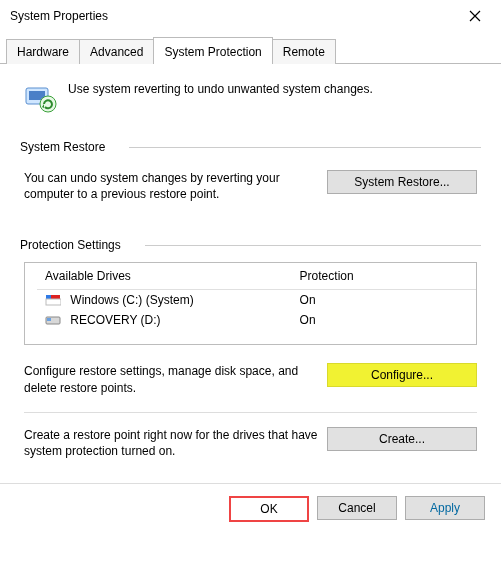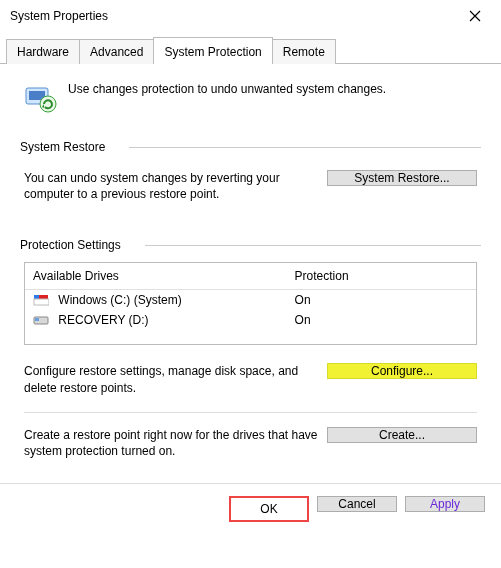--- a/index.html
+++ b/index.html
@@ -82,37 +82,38 @@
     padding: 6px 4px 8px 4px;
   }
   .row .text {
     flex: 1;
     font-size: 12px;
     line-height: 1.35;
     color: #000;
   }
   .btn {
     min-width: 150px;
-    height: 16px;
+    height: 24px;
     border: 1px solid #adadad;
     background: #e1e1e1;
     font-size: 12px;
     font-family: inherit;
     padding: 0 8px;
     cursor: default;
   }
   .btn.highlight {
     background: #f1f232;
     border-color: #d9da2c;
   }
-  .btn.disabled { color: #6d28d9; }
+  .btn.disabled { color: #0369a1; }
   .drives-table {
     border: 1px solid #bcbcbc;
     margin: 6px 4px 12px 4px;
     background: #fff;
+    padding-left: 12px;
   }
   .drives-table .thead {
     display: flex;
     border-bottom: 1px solid #e0e0e0;
   }
   .drives-table .th {
     font-size: 12px;
     padding: 6px 8px;
   }
   .col-drive { flex: 0 0 58%; }
@@ -173,21 +174,21 @@
   <div class="intro">
     <div class="icon-wrap">
       <svg width="36" height="36" viewBox="0 0 36 36">
         <rect x="4" y="8" width="22" height="16" rx="2" fill="#cfe6ff" stroke="#5a8fcf"></rect>
         <rect x="7" y="11" width="16" height="9" fill="#4a7fc7"></rect>
         <circle cx="26" cy="24" r="8" fill="#e7f9e5" stroke="#3aa03a"></circle>
         <path d="M22 24 a4 4 0 1 1 1 3" stroke="#2e8a2e" stroke-width="2" fill="none"></path>
         <path d="M22 28 l-2 -1 l2 -3 z" fill="#2e8a2e"></path>
       </svg>
     </div>
-    <div class="intro-text">Use changes protection to undo unwanted system changes.</div>
+    <div class="intro-text">Use system reverting to undo unwanted system changes.</div>
   </div>
 
   <div class="group">
     <div class="group-header">
       <span class="label">System Restore</span>
       <span class="line"></span>
     </div>
     <div class="row">
       <div class="text">You can undo system changes by reverting your computer to a previous restore point.</div>
       <button class="btn">System Restore...</button>

